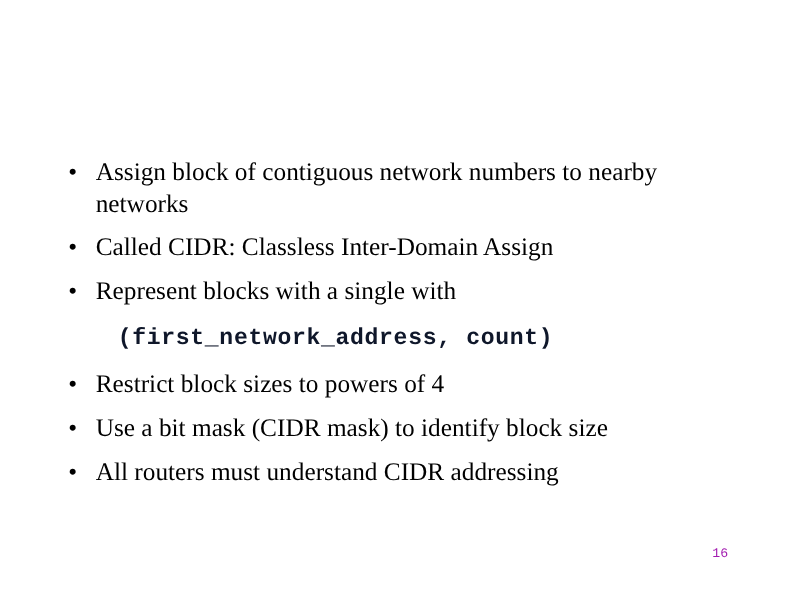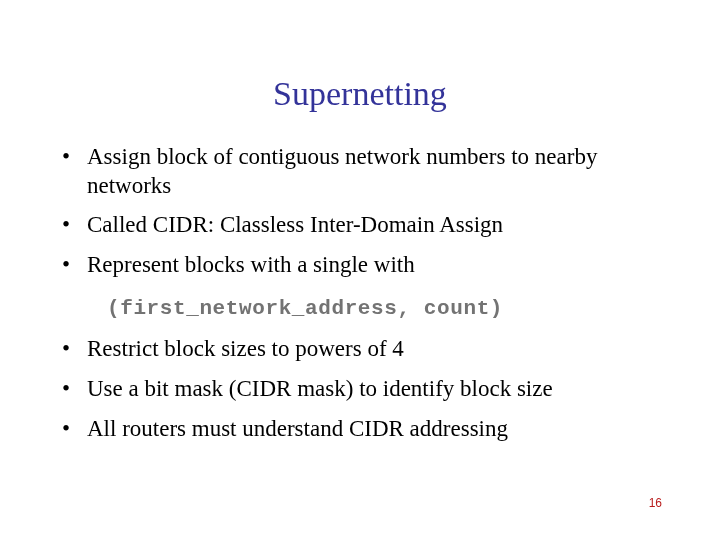--- a/index.html
+++ b/index.html
@@ -69,21 +69,21 @@
   
   .code-line {
     position: absolute;
     left: 107px;
     top: 296px;
     font-family: "Liberation Mono", "DejaVu Sans Mono", monospace;
     font-size: 21px;
     line-height: 26px;
     font-weight: bold;
     letter-spacing: 0.6px;
-    color: #737373;
+    color: #0f172a;
     white-space: pre;
   }
 
   
   .group-b {
     position: absolute;
     left: 55px;
     top: 334px;
     width: 640px;
   }
@@ -100,30 +100,29 @@
     line-height: 14px;
     font-family: "Liberation Serif", "DejaVu Serif", serif;
     color: #1a1a1a;
   }
   .footer-page {
     position: absolute;
     right: 58px;
     top: 496px;
     font-size: 12px;
     line-height: 14px;
-    font-family: Liberation Sans, sans-serif;
-    color: #b91c1c;
+    font-family: Liberation Mono, monospace;
+    color: #a21caf;
   }
 </style>
 </head>
 <body>
 
 <div class="slide">
 
-  <div class="slide-title">Supernetting</div>
 
   <div class="body-block group-a">
 
     <div class="bullet-item">
       <span class="dot">•</span>
       <span class="btext">Assign block of contiguous network numbers to nearby networks</span>
     </div>
 
     <div class="bullet-item">
       <span class="dot">•</span>

